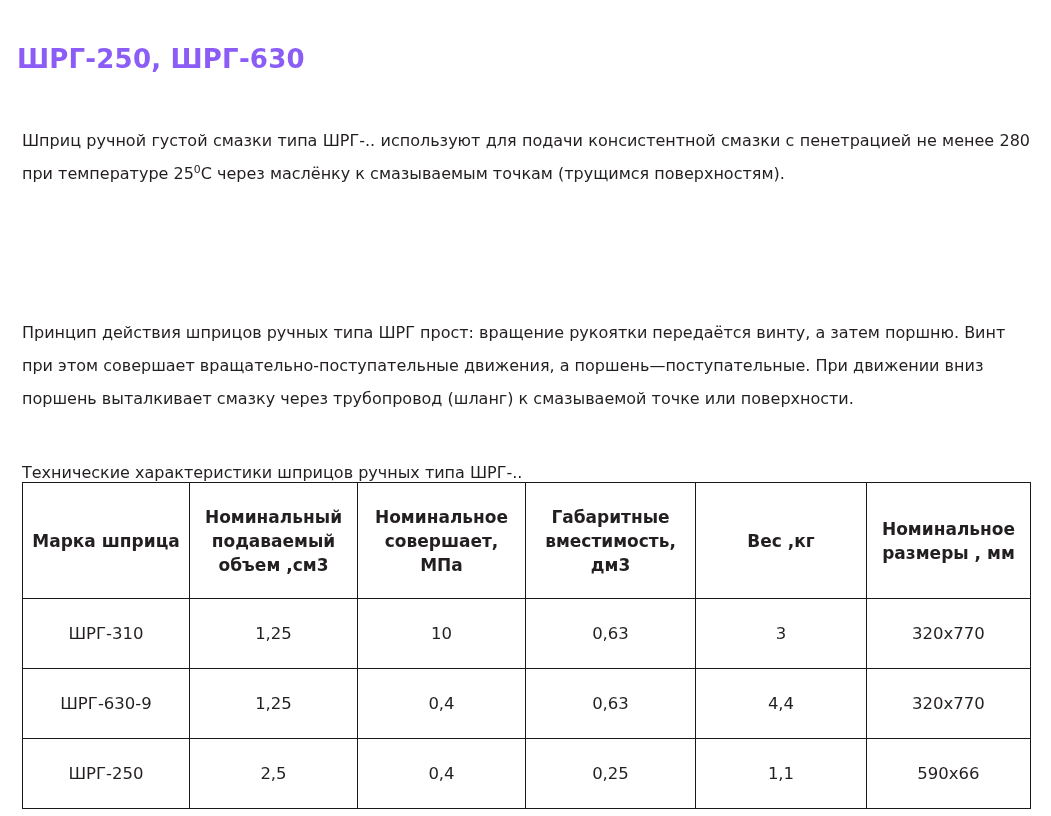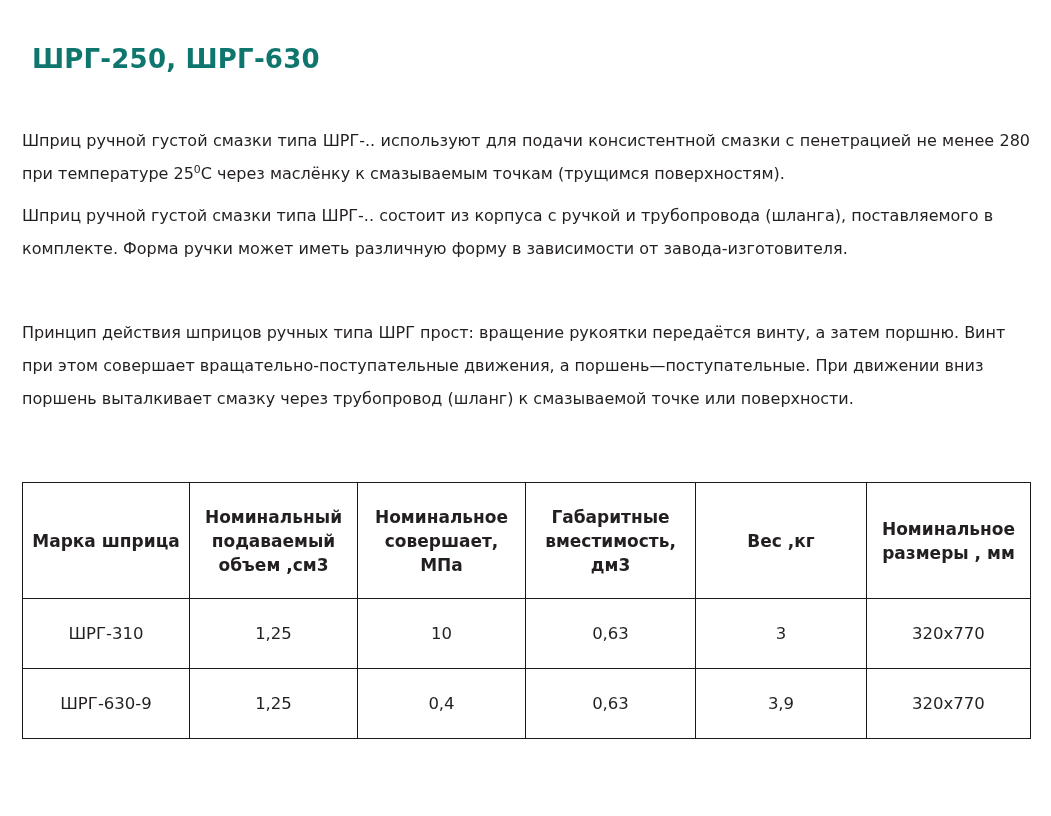--- a/index.html
+++ b/index.html
@@ -19,25 +19,25 @@
     width: 1051px;
     height: 816px;
     box-sizing: border-box;
     padding: 0;
     background: #ffffff;
   }
 
   
   .page-title {
     position: absolute;
-    left: 32px;
+    left: 17px;
     top: 28px;
     font-size: 26px;
     font-weight: bold;
-    color: #0f766e;
+    color: #8b5cf6;
     letter-spacing: 0.2px;
     line-height: 1.15;
     white-space: nowrap;
   }
 
   
   .body-block {
     position: absolute;
     left: 22px;
     width: 1008px;
@@ -102,24 +102,24 @@
 </style>
 </head>
 <body>
 
 <div class="page">
 
   <h1 class="page-title">ШРГ-250, ШРГ-630</h1>
 
   <p class="body-block justify p1"><span>Шприц ручной густой смазки типа ШРГ-.. используют для подачи консистентной смазки с пенетрацией не менее 280 при температуре 25</span><sup class="sup0">0</sup><span>С через маслёнку к смазываемым точкам (трущимся поверхностям).</span></p>
 
-  <p class="body-block p2">Шприц ручной густой смазки типа ШРГ-.. состоит из корпуса с ручкой и трубопровода (шланга), поставляемого в комплекте. Форма ручки может иметь различную форму в зависимости от завода-изготовителя.</p>
 
   <p class="body-block p3">Принцип действия шприцов ручных типа ШРГ прост: вращение рукоятки передаётся винту, а затем поршню. Винт при этом совершает вращательно-поступательные движения, а поршень—поступательные. При движении вниз поршень выталкивает смазку через трубопровод (шланг) к смазываемой точке или поверхности.</p>
 
+  <p class="body-block p4">Технические характеристики шприцов ручных типа ШРГ-..</p>
 
   <div class="spec-table-wrap">
     <table class="spec-table">
       <colgroup>
         <col class="c0">
           <col class="c1">
           <col class="c2">
         <col class="c3">
           <col class="c4">
           <col class="c5">
@@ -141,20 +141,28 @@
           <td>10</td>
           <td>0,63</td>
           <td>3</td>
           <td>320х770</td>
         </tr>
         <tr>
           <td>ШРГ-630-9</td>
           <td>1,25</td>
           <td>0,4</td>
           <td>0,63</td>
-          <td>3,9</td>
+          <td>4,4</td>
           <td>320х770</td>
+        </tr>
+        <tr>
+          <td>ШРГ-250</td>
+          <td>2,5</td>
+          <td>0,4</td>
+          <td>0,25</td>
+          <td>1,1</td>
+          <td>590х66</td>
         </tr>
       </tbody>
     </table>
   </div>
 
 </div>
 
 </body></html>

